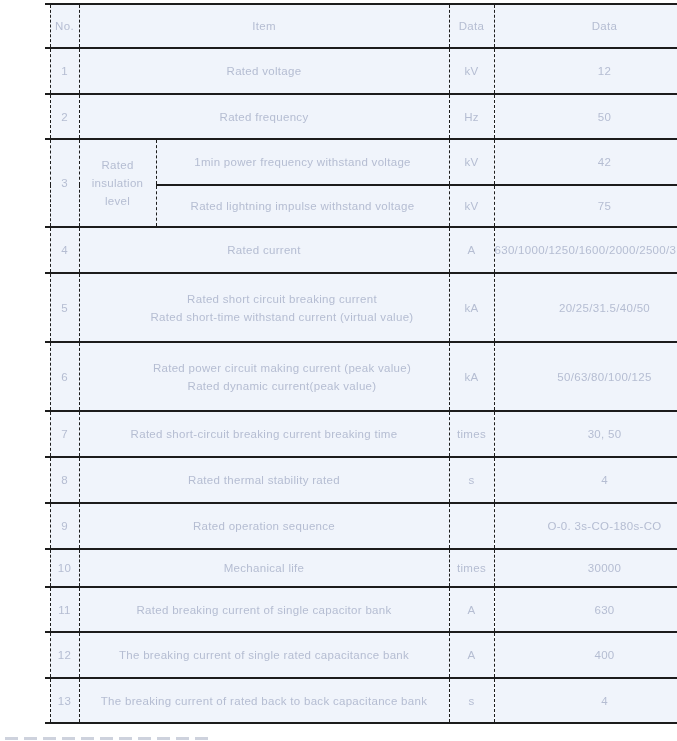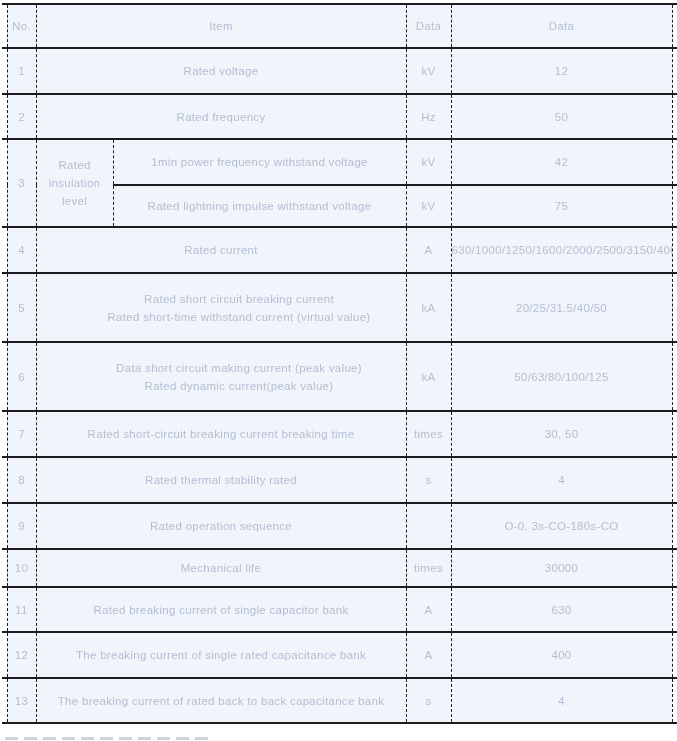--- a/index.html
+++ b/index.html
@@ -1,18 +1,18 @@
 <!DOCTYPE html>
 <html><head>
 <meta charset="utf-8">
 <style>
   * { box-sizing: border-box; margin: 0; padding: 0; }
   html, body { width: 677px; height: 741px; background: #ffffff; }
   body { font-family: "Liberation Sans", sans-serif; overflow: hidden; }
-  .page { position: relative; width: 677px; height: 741px; padding-top: 3px; }
+  .page { position: relative; width: 677px; height: 741px; padding-top: 3px; padding-left: 43px; }
 
   table.spec { border-collapse: collapse; margin-left: 2px; width: 675px; table-layout: fixed; }
 
   th, td {
     border-left: 1.5px dashed #1c1c1c;
     border-right: 1.5px dashed #1c1c1c;
     border-top: 2px solid #1c1c1c;
     border-bottom: 2px solid #1c1c1c;
     background: #f0f4fb;
     color: #b5bdd2;
@@ -116,21 +116,21 @@
             <div>Rated short-time withstand current (virtual value)</div>
           </td>
           <td class="unit">kA</td>
           <td class="data">20/25/31.5/40/50</td>
           <td class="edge"></td>
         </tr>
         <tr style="height: 69px;">
           <td class="edge"></td>
           <td class="no">6</td>
           <td class="item" colspan="2">
-            <div>Data short circuit making current (peak value)</div>
+            <div>Rated power circuit making current (peak value)</div>
             <div>Rated dynamic current(peak value)</div>
           </td>
           <td class="unit">kA</td>
           <td class="data">50/63/80/100/125</td>
           <td class="edge"></td>
         </tr>
         <tr style="height: 46px;">
           <td class="edge"></td>
           <td class="no">7</td>
           <td class="item" colspan="2">Rated short-circuit breaking current breaking time</td>

